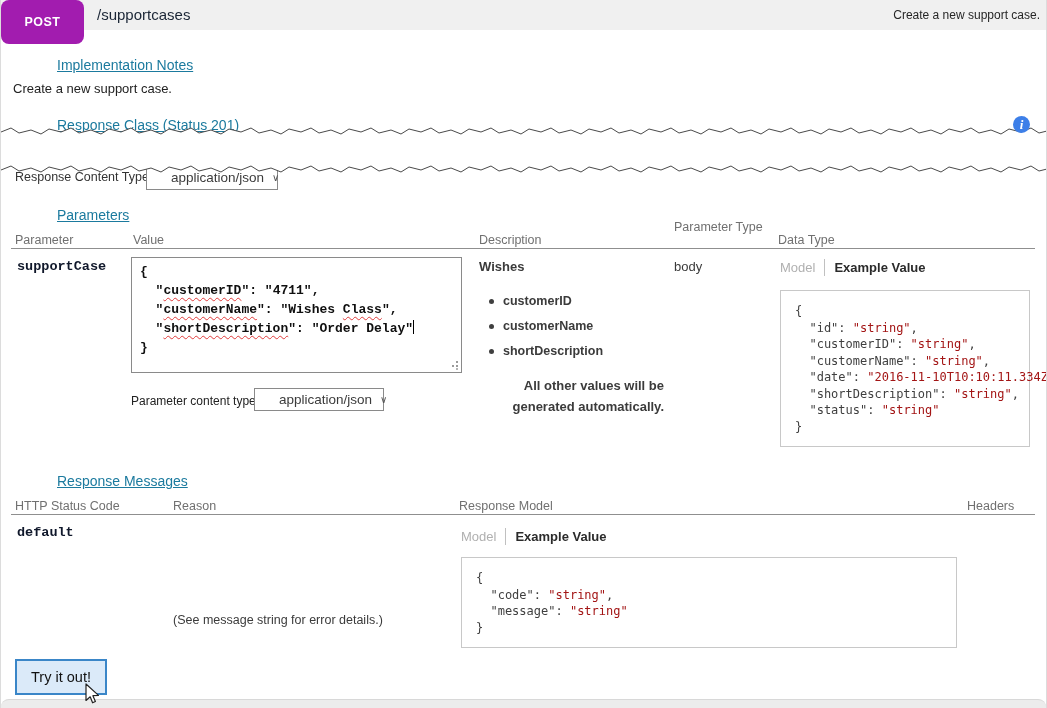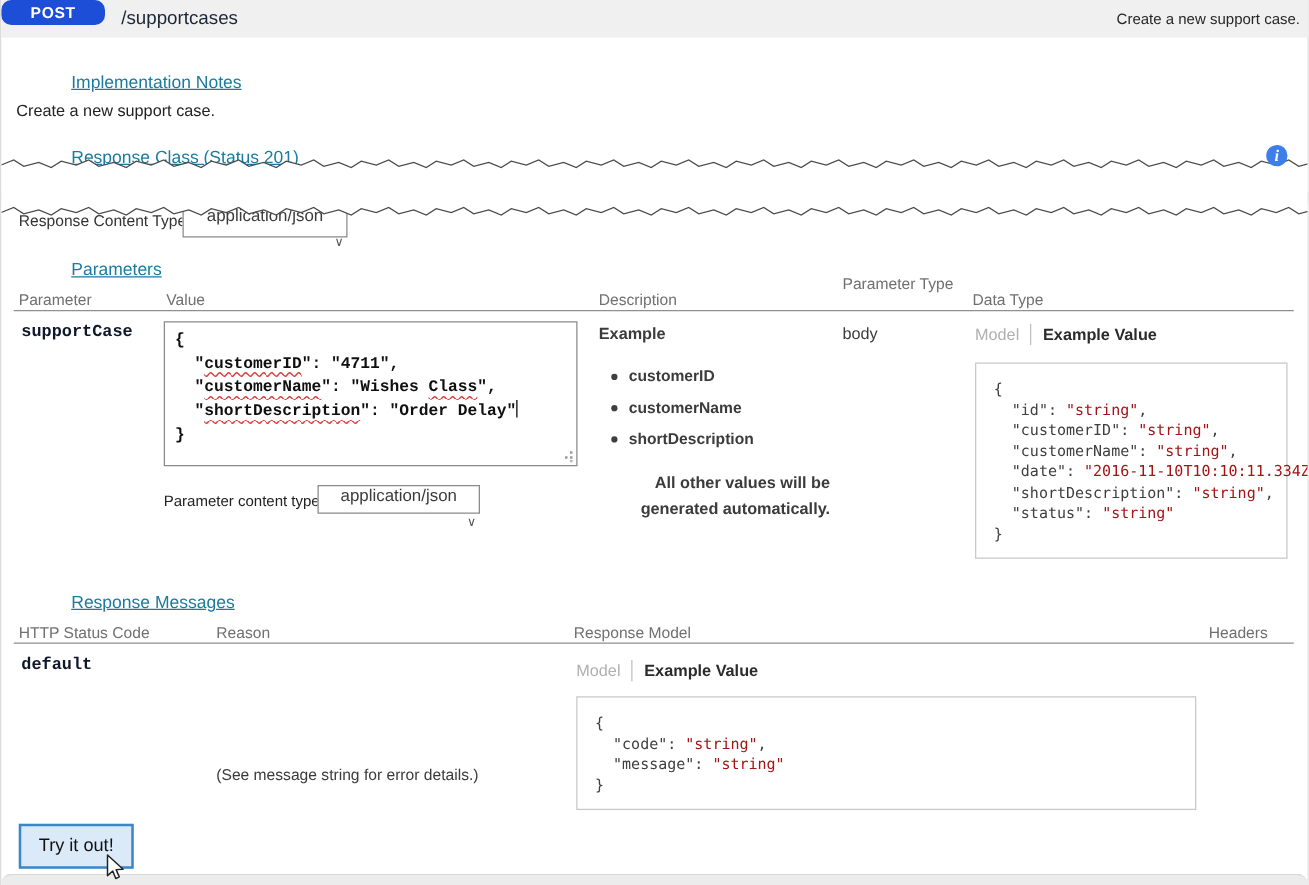--- a/index.html
+++ b/index.html
@@ -4,21 +4,21 @@
 <style>
   * { margin:0; padding:0; box-sizing:border-box; }
   html,body { background:#fff; }
   body { font-family:"Liberation Sans", sans-serif; color:#3b3b3b; }
   .page { position:relative; width:1047px; height:708px; overflow:hidden; background:#fff;
           border-left:1px solid #dcdcdc; border-right:1px solid #dcdcdc; }
   .abs { position:absolute; }
 
   
   .topbar { left:0; top:0; width:1047px; height:30px; background:#f0f0f0; }
-  .post-badge { left:0; top:0; width:83px; height:20px; background:#1d4ed8; border-radius:8px;
+  .post-badge { left:0; top:0; width:83px; height:44px; background:#a21caf; border-radius:8px;
                 color:#fff; font-weight:bold; font-size:12.5px; letter-spacing:.5px;
                 display:flex; align-items:center; justify-content:center; cursor:pointer; }
   .path { left:96px; top:6px; font-size:15px; color:#1a2535; }
   .summary { right:8px; top:8px; font-size:12px; color:#262626; }
 
   
   .tlink { color:#1b7a9e; text-decoration:underline; font-size:14px; cursor:pointer;margin-left:44px; }
   .small-note { font-size:13px; color:#222; }
 
   
@@ -42,21 +42,21 @@
         padding:4px 8px; font-family:"Liberation Mono", monospace; font-weight:bold; font-size:13px;
         line-height:19px; color:#0f0f0f; cursor:text; }
   .ta .cl { white-space:pre; }
   .wavy { text-decoration-line:underline; text-decoration-style:wavy; text-decoration-color:#e03b3b;
           text-decoration-thickness:1px; text-underline-offset:2.5px; }
   .caret { display:inline-block; width:1px; height:14px; background:#000; vertical-align:-2px; }
   .grip { position:absolute; right:2px; bottom:2px; }
 
   
   .fake-select { border:1px solid #8a8a8a; background:#fff; display:flex; align-items:center;
-                 gap:8px; padding:0 2px; cursor:pointer;flex-direction:column; }
+                 gap:8px; padding:0 24px; cursor:pointer; }
   .fake-select .chev { color:#555; font-size:10px; }
 
   
   .b-item { display:flex; align-items:flex-start; gap:9px; margin-bottom:11px; }
   .b-item .dot { width:5px; height:5px; border-radius:50%; background:#3f3f3f; margin-top:5px; flex:none; }
   .bullets-bold { font-size:12.5px; font-weight:bold; color:#3b3b3b; }
   .bullets-reg { font-size:12.5px; color:#3b3b3b; }
 
   
   .tabs { display:flex; align-items:center; font-size:13px; }
@@ -138,21 +138,21 @@
       <div class="cl"><span>  "</span><span class="wavy">shortDescription</span><span>": "Order Delay"</span><span class="caret"></span></div>
       <div class="cl"><span>}</span></div>
     </div>
 
   <div class="abs" style="left:130px; top:394px; font-size:12px; color:#222;">Parameter content type:</div>
   <div class="abs fake-select" style="left:253px; top:388px; width:130px; height:23px; font-size:13.5px;">
     <span>application/json</span>
     <span class="chev" style="margin-left:auto;">∨</span>
   </div>
 
-  <div class="abs desc-intro" style="left:478px; top:259px;">Example</div>
+  <div class="abs desc-intro" style="left:478px; top:259px;">Wishes</div>
   <div class="abs bullets-bold" style="left:488px; top:294px;">
       <div class="b-item">
         <span class="dot"></span>
         <span>customerID</span>
       </div>
       <div class="b-item">
         <span class="dot"></span>
         <span>customerName</span>
       </div>
       <div class="b-item">

